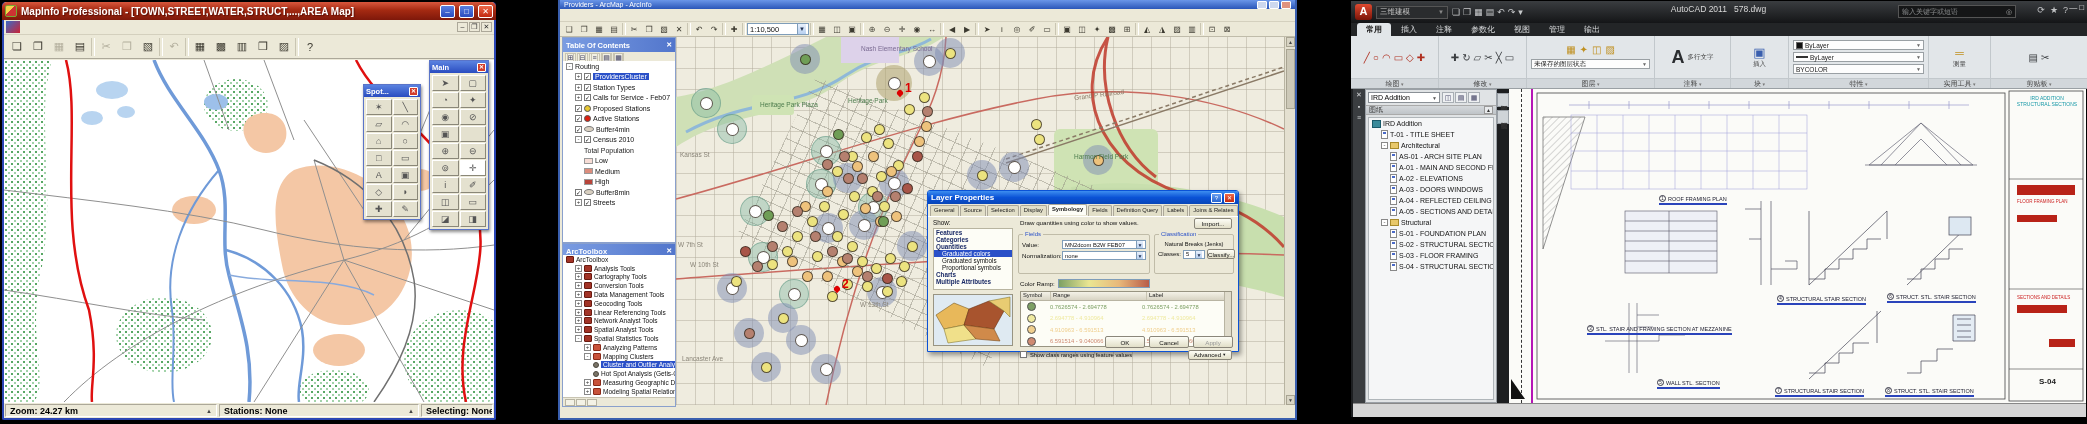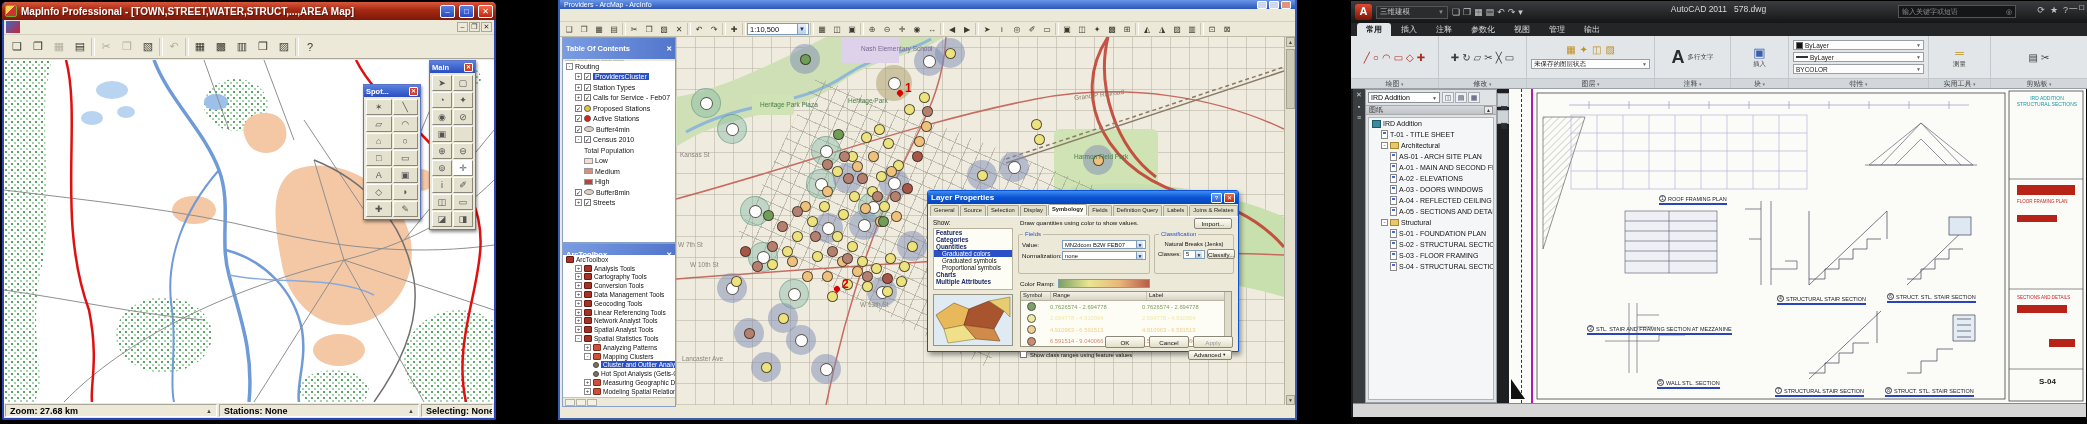--- a/index.html
+++ b/index.html
@@ -46,21 +46,21 @@
 #am-title .ttxt{color:#fff;font-size:7px;white-space:nowrap;overflow:hidden;flex:1}
 #am-title i{width:8px;height:6px;background:#cdd8ee;border:1px solid #fff;border-radius:1px}
 #am-menu{position:absolute;left:0;top:9px;width:735px;height:13px}
 #am-menu .mitem{font-size:8px;padding:1px 4px}
 #am-tools{position:absolute;left:0;top:22px;width:735px;height:15px;background:#ece9d8;border-bottom:1px solid #c0bcaa;display:flex;align-items:center;padding:0 2px;gap:1px}
 #am-tools .tbtn{width:14px;height:13px;font-size:8px}
 #am-tools .tbtn.sep{height:12px;width:4px}
 .combo{height:12px;background:#fff;border:1px solid #7f9db9;font-size:7.5px;color:#111;display:flex;align-items:center;padding:0 2px;gap:3px}
 .combo .ca{margin-left:auto;width:9px;height:100%;background:linear-gradient(180deg,#e8f0fc,#b8d0f0);border-left:1px solid #7f9db9;font-size:6px;line-height:10px;text-align:center;color:#235}
 .dock{position:absolute;background:#f4f3ea;border:1px solid #8aa0cc}
-.dock-title{height:21px;background:linear-gradient(90deg,#7a9ce2,#5276cc);color:#fff;font-size:7.5px;font-weight:bold;display:flex;align-items:center;padding:0 3px}
+.dock-title{height:14px;background:linear-gradient(90deg,#7a9ce2,#5276cc);color:#fff;font-size:7.5px;font-weight:bold;display:flex;align-items:center;padding:0 3px}
 .dock-title .fx{margin-left:auto;color:#fff;font-size:7px}
 .dock-tools{height:12px;background:#ece9d8;border-bottom:1px solid #c8c4b2;display:flex;align-items:center;gap:1px;padding:0 2px}
 .dock-tools span{width:11px;height:10px;border:1px solid #c8c4b2;background:#f2f0e4;font-size:7px;line-height:8px;text-align:center;color:#446}
 .treebox{position:absolute;left:0;right:0;bottom:0;background:#fff;overflow:hidden}
 .trow,.xrow{display:flex;align-items:center;gap:2px;height:10.5px;font-size:7px;color:#111;white-space:nowrap;padding-left:3px}
 .xrow{height:8.8px;font-size:6.5px}
 .exp{width:7px;height:7px;border:1px solid #888;background:#fff;font-size:6px;line-height:5px;text-align:center;color:#333;flex:0 0 7px}
 .cb{width:7px;height:7px;border:1px solid #777;background:#fff;flex:0 0 7px;position:relative}
 .cb::before{content:"✓";position:absolute;left:0;top:-1px;font-size:6px;color:#222}
 .sym{width:7px;height:7px;border-radius:50%;border:1px solid #555;flex:0 0 7px}
@@ -357,21 +357,21 @@
         </span>
         <span class="tl">
           <span>✚</span>
         </span>
         <span class="tl">
           <span>✎</span>
         </span>
       </div>
   </div>
 
-  <div class="fl-tb" style="left:425px;top:58px;width:47px">
+  <div class="fl-tb" style="left:425px;top:58px;width:60px">
     <div class="fl-title">
       <span>Main</span>
       <span class="fx">✕</span>
     </div>
     <div class="fl-grid">
         <span class="tl">
           <span>➤</span>
         </span>
         <span class="tl">
           <span>▢</span>
@@ -421,21 +421,21 @@
         <span class="tl">
           <span>◪</span>
         </span>
         <span class="tl">
           <span>◨</span>
         </span>
       </div>
   </div>
   <div id="mi-status">
     <span class="stseg" style="width:212px">
-      <span>Zoom: 27.68 km</span>
+      <span>Zoom: 24.27 km</span>
         <span class="uparr">▲</span>
       </span>
     <span class="stseg" style="width:200px">
       <span>Stations: None</span>
         <span class="uparr">▲</span>
       </span>
     <span class="stseg" style="flex:1">
       <span>Selecting: None</span>
       </span>
   </div>

